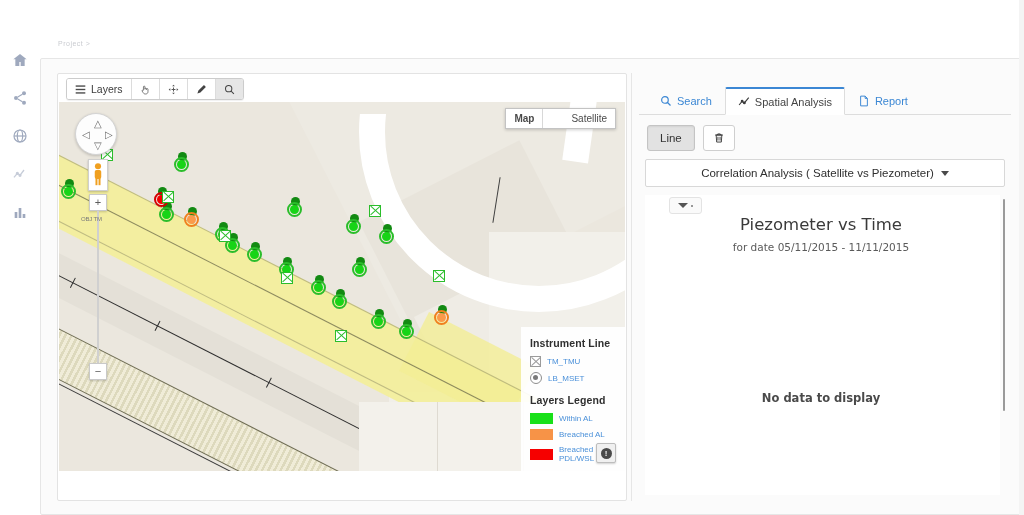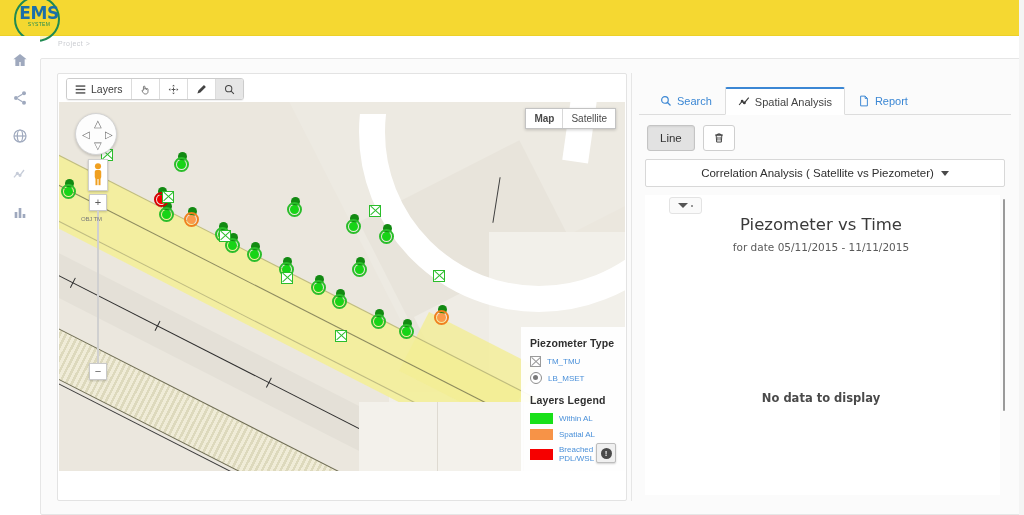--- a/index.html
+++ b/index.html
@@ -274,20 +274,21 @@
 
   
   #maptype {
     position: absolute; right: 9px; top: 6px;
     display: flex;
     background: #ffffff;
     border: 1px solid #c3c3c3;
     box-shadow: 0 1px 3px rgba(0,0,0,.2);
     font-size: 10px;
     overflow: hidden;
+    gap: 20px;
   }
   #maptype > div {
     padding: 4px 8px; color: #4a4a4a; cursor: pointer;
   }
   #mt-map { font-weight: bold; color: #2e2e2e; border-right: 1px solid #d8d8d8; }
 
   
   #map-toolbar {
     position: absolute; left: 8px; top: 4px;
     display: flex; height: 22px;
@@ -484,27 +485,20 @@
   #right-edge-scroll {
     position: absolute; right: 0; top: 0; width: 5px; height: 515px;
     background: #f4f4f4;
   }
 </style>
 </head>
 <body>
 
 <div id="app">
 
-  <div id="header-bar">
-    <div id="logo-wrap">
-      <div id="logo-circle"></div>
-      <div id="logo-text">EMS</div>
-      <div id="logo-sub">SYSTEM</div>
-    </div>
-  </div>
 
   <div id="breadcrumb">Project &gt;</div>
 
   <div id="sidebar">
     <div class="rail-icon" style="top:12px;">
       <svg viewBox="0 0 24 24" fill="currentColor">
           <path d="M12 3 2 11h3v10h6v-6h2v6h6V11h3z"></path>
         </svg>
     </div>
     <div class="rail-icon" style="top:50px;">
@@ -755,37 +749,37 @@
           <div class="zbtn" style="top:169px;">−</div>
           <div id="zoom-label">OBJ TM</div>
         </div>
 
         <div id="maptype">
           <div id="mt-map">Map</div>
           <div id="mt-sat">Satellite</div>
         </div>
 
         <div id="legend">
-          <div class="legend-h">Piezometer Type</div>
+          <div class="legend-h">Instrument Line</div>
           <div class="legend-row">
             <span class="lg-sq"></span>
             <span>TM_TMU</span>
           </div>
           <div class="legend-row">
             <span class="lg-circ"></span>
             <span>LB_MSET</span>
           </div>
           <div class="legend-h" id="legend-h2">Layers Legend</div>
           <div class="legend-row">
             <span class="lg-swatch" id="sw0" style="background: rgb(25, 224, 25);"></span>
             <span>Within AL</span>
           </div>
           <div class="legend-row">
             <span class="lg-swatch" id="sw1" style="background: rgb(247, 147, 71);"></span>
-            <span>Spatial AL</span>
+            <span>Breached AL</span>
           </div>
           <div class="legend-row">
             <span class="lg-swatch" id="sw2" style="background: rgb(246, 0, 0);"></span>
             <span>Breached PDL/WSL</span>
           </div>
         </div>
 
         <div id="info-btn">
           <span>!</span>
         </div>

